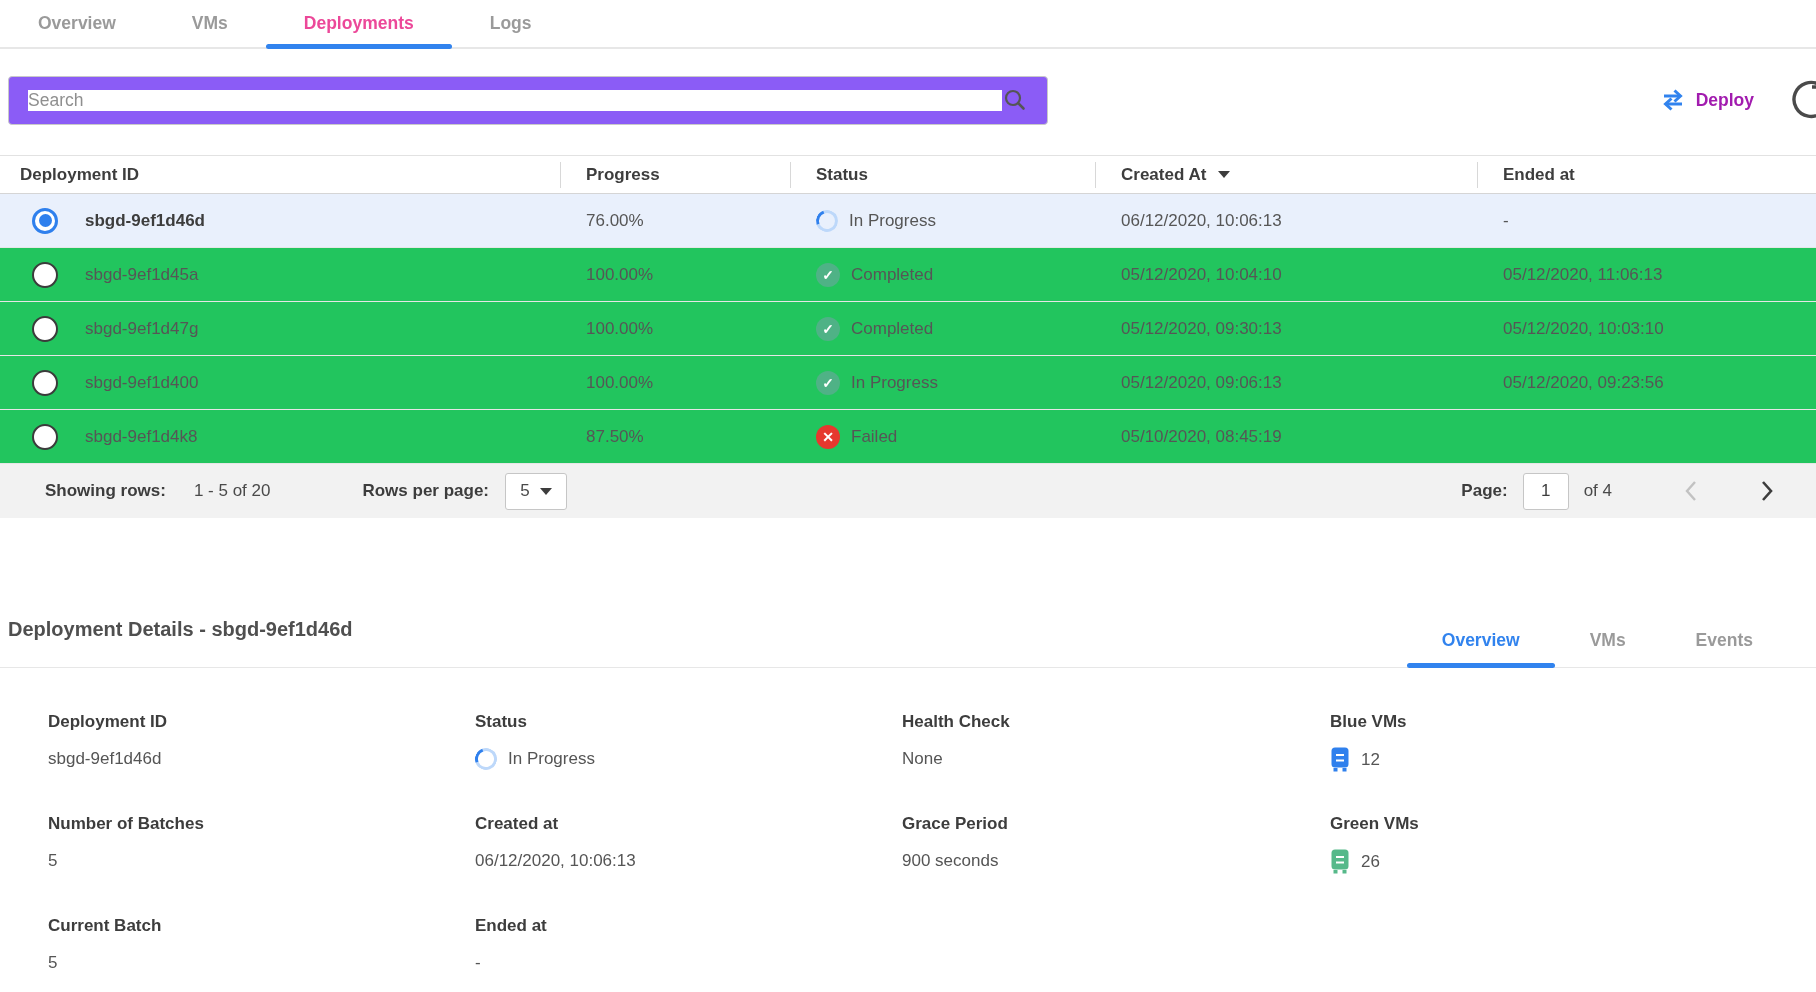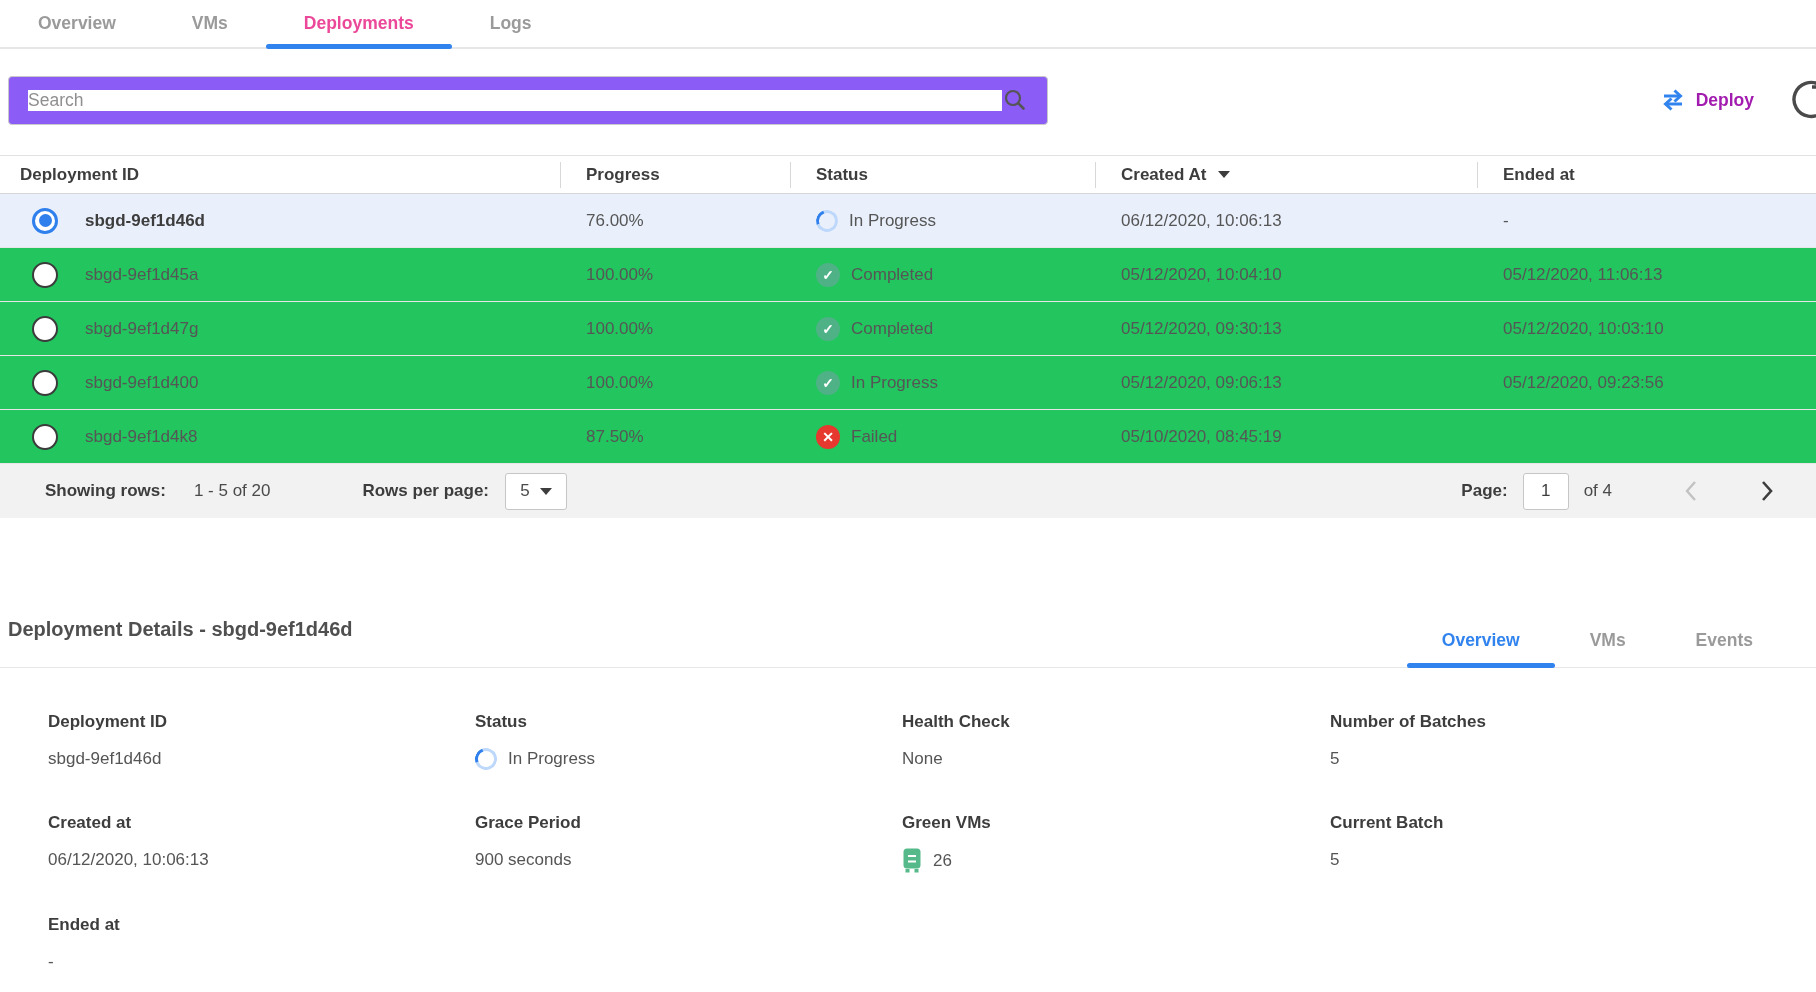--- a/index.html
+++ b/index.html
@@ -307,20 +307,35 @@
       <div class="flabel">Status</div>
       <div class="fvalue">
         <span class="spinner"></span>
         <span>In Progress</span>
       </div>
     </div>
     <div class="field">
       <div class="flabel">Health Check</div>
       <div class="fvalue">None</div>
     </div>
+    <div class="field">
+      <div class="flabel">Blue VMs</div>
+      <div class="fvalue">
+        <span class="vm-blue" style="display:flex;">
+          <svg width="20" height="25" viewBox="0 0 20 25">
+            <rect x="1.5" y="0.5" width="17" height="20" rx="3.5" fill="currentColor"></rect>
+            <rect x="3.5" y="21" width="4" height="3.5" fill="currentColor"></rect>
+            <rect x="12.5" y="21" width="4" height="3.5" fill="currentColor"></rect>
+            <line x1="6" y1="8" x2="14" y2="8" stroke="#fff" stroke-width="2"></line>
+            <line x1="6" y1="13.5" x2="14" y2="13.5" stroke="#fff" stroke-width="2"></line>
+          </svg>
+        </span>
+        <span>12</span>
+      </div>
+    </div>
 
     <div class="field">
       <div class="flabel">Number of Batches</div>
       <div class="fvalue">5</div>
     </div>
     <div class="field">
       <div class="flabel">Created at</div>
       <div class="fvalue">06/12/2020, 10:06:13</div>
     </div>
     <div class="field">

